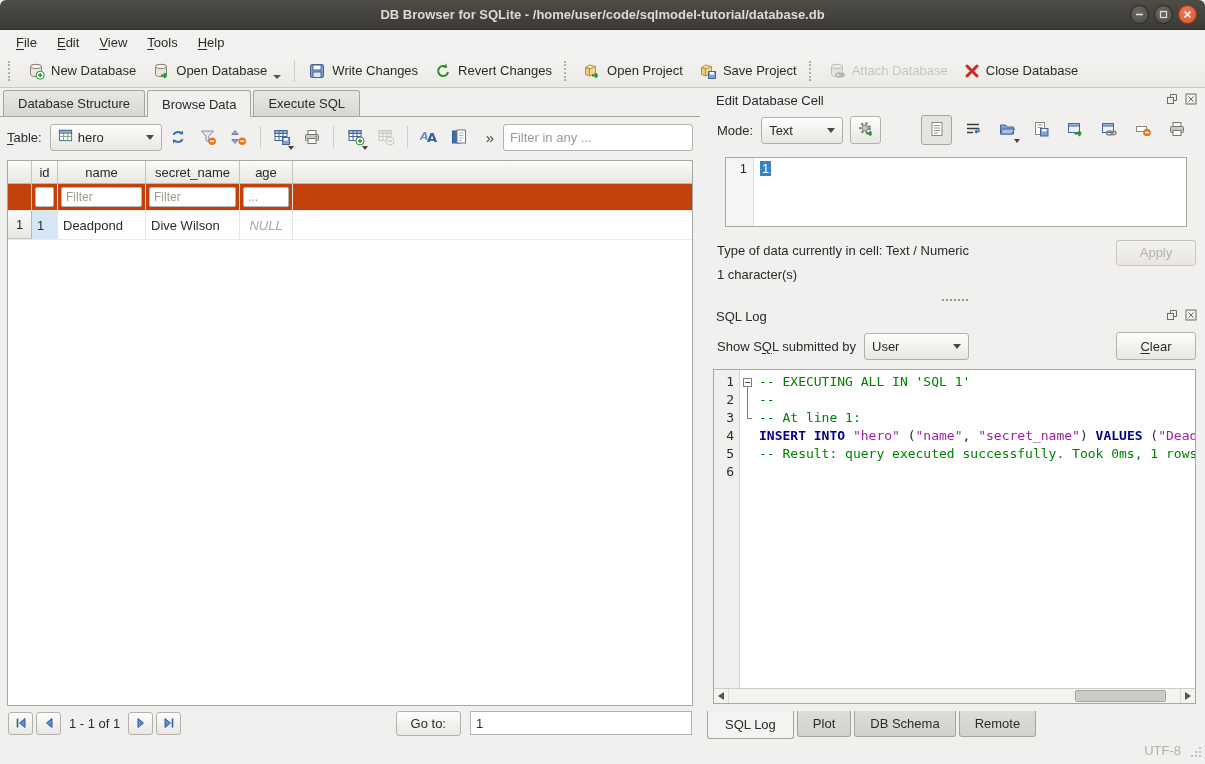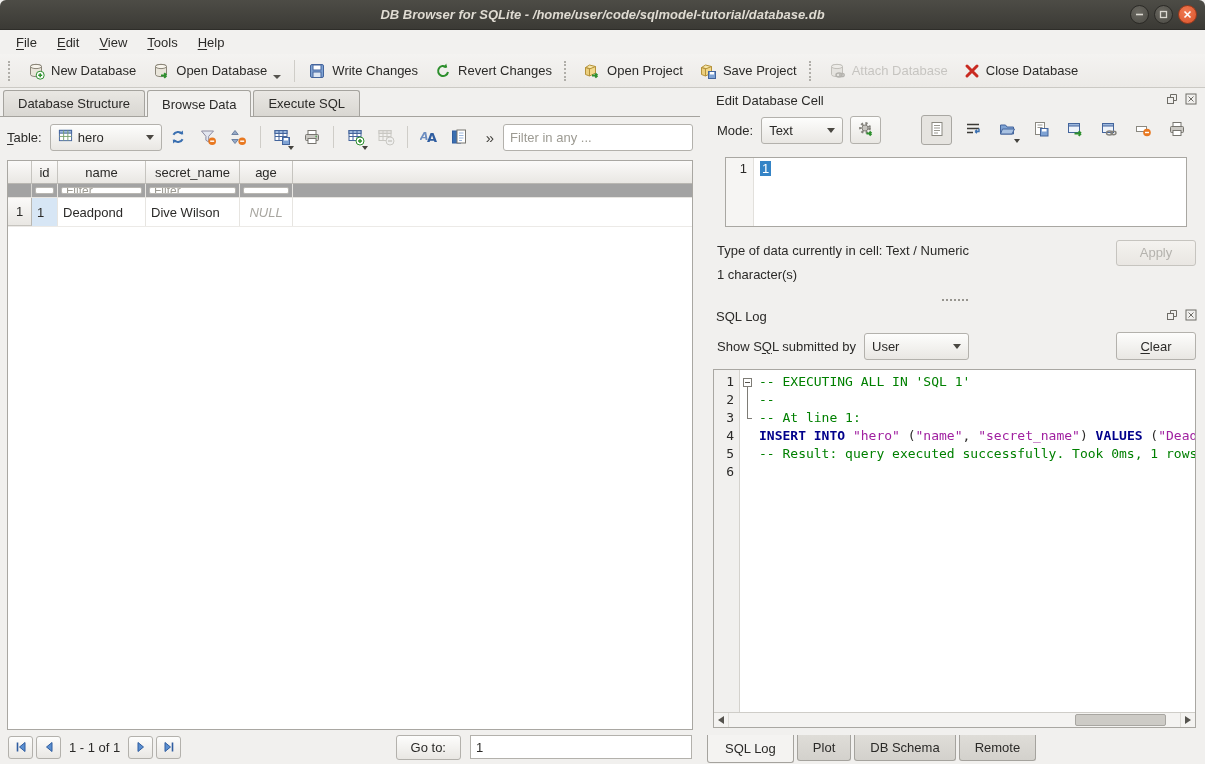--- a/index.html
+++ b/index.html
@@ -9,21 +9,21 @@
     font-family:"Liberation Sans", sans-serif; font-size:13px; color:#2b2a28;
     background:#f1f0ee;
   }
   .window { width:1205px; height:764px; display:flex; flex-direction:column; background:#f1f0ee; }
 
   
   .titlebar {
     height:30px; flex:0 0 30px; position:relative;
     background:linear-gradient(#4d4c46,#3b3a35);
     border-radius:6px 6px 0 0; border-bottom:1px solid #2e2d29;
-    display:flex; align-items:center; justify-content:center;font-style:italic;
+    display:flex; align-items:center; justify-content:center;
   }
   .title-text { color:#dfdbd2; font-weight:bold; font-size:13px; }
   .win-controls { position:absolute; right:8px; top:5px; display:flex; gap:5px; }
   .win-btn { width:19px; height:19px; border-radius:50%; border:1px solid #2b2a26;
     background:radial-gradient(circle at 40% 35%, #6a6861, #4a4943);
     display:flex; align-items:center; justify-content:center; }
   .win-btn svg { display:block; }
   .win-btn.close { background:radial-gradient(circle at 40% 35%, #f07a52, #d9532a); border-color:#9c3a1c; }
 
   
@@ -76,21 +76,21 @@
 
   
   .grid { flex:1; margin:3px 7px 0; border:1px solid #a9a7a2; background:#fff; overflow:hidden;
     display:flex; flex-direction:column; min-height:0; }
   .g-row { display:flex; flex:0 0 auto; }
   .g-head { height:23px; }
   .hcell { background:linear-gradient(#fbfaf9,#e9e7e3); border-right:1px solid #c6c4bf; border-bottom:1px solid #b9b7b2;
     display:flex; align-items:center; justify-content:center; font-size:13px; }
   .c-corner { width:24px; }  .c-id { width:26px; }  .c-name { width:88px; }
   .c-secret { width:94px; }  .c-age { width:53px; }
-  .g-filter { height:14px; background:#a3a3a3; border-bottom:1px solid #e7e5e1; }
+  .g-filter { height:27px; background:#c2410c; border-bottom:1px solid #e7e5e1; }
   .fcell { border-right:1px solid #e7e5e1; display:flex; padding:3px; }
   .fbox { flex:1; background:#fff; border:1px solid #b9b7b2; border-radius:2px; color:#9d9b93;
     display:flex; align-items:center; padding-left:4px; font-size:12px; overflow:hidden; }
   .g-data { height:29px; border-bottom:1px solid #eceae7; }
   .dcell { border-right:1px solid #e7e5e1; display:flex; align-items:center; padding-left:5px; font-size:13px; }
   .rowhead { background:linear-gradient(#fbfaf9,#e9e7e3); border-right:1px solid #b9b7b2; border-bottom:1px solid #c6c4bf;
     display:flex; align-items:center; justify-content:center; }
   .cell-selected { background:#d7e6f5; }
   .null-val { color:#a8a6a0; font-style:italic; justify-content:center; padding-left:0; }
   .grid-empty { flex:1; background:#fff; }
@@ -696,13 +696,26 @@
 
       <div class="bottom-tabs">
         <div class="btab active">SQL Log</div>
         <div class="btab">Plot</div>
         <div class="btab">DB Schema</div>
         <div class="btab">Remote</div>
       </div>
     </div>
   </div>
 
+  <div class="statusbar">
+    <span class="encoding">UTF-8</span>
+    <span class="grip"><svg width="13" height="13" viewBox="0 0 13 13">
+          <g fill="#b5b3ae">
+            <circle cx="11" cy="3" r="1"></circle>
+            <circle cx="11" cy="7" r="1"></circle>
+            <circle cx="7" cy="7" r="1"></circle>
+            <circle cx="11" cy="11" r="1"></circle>
+            <circle cx="7" cy="11" r="1"></circle>
+            <circle cx="3" cy="11" r="1"></circle>
+          </g>
+        </svg></span>
+  </div>
 </div>
 
 </body></html>

